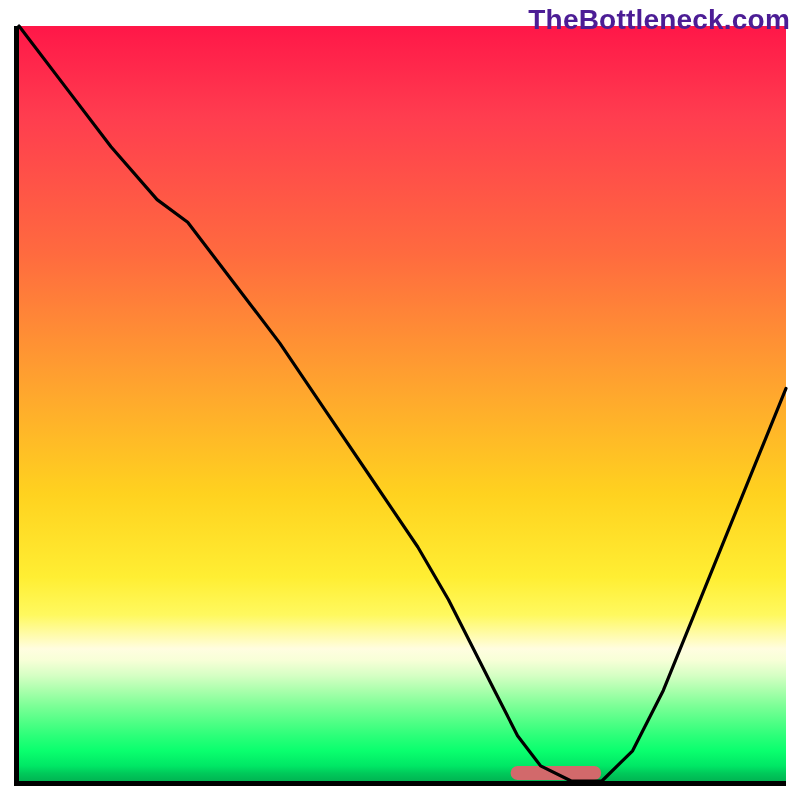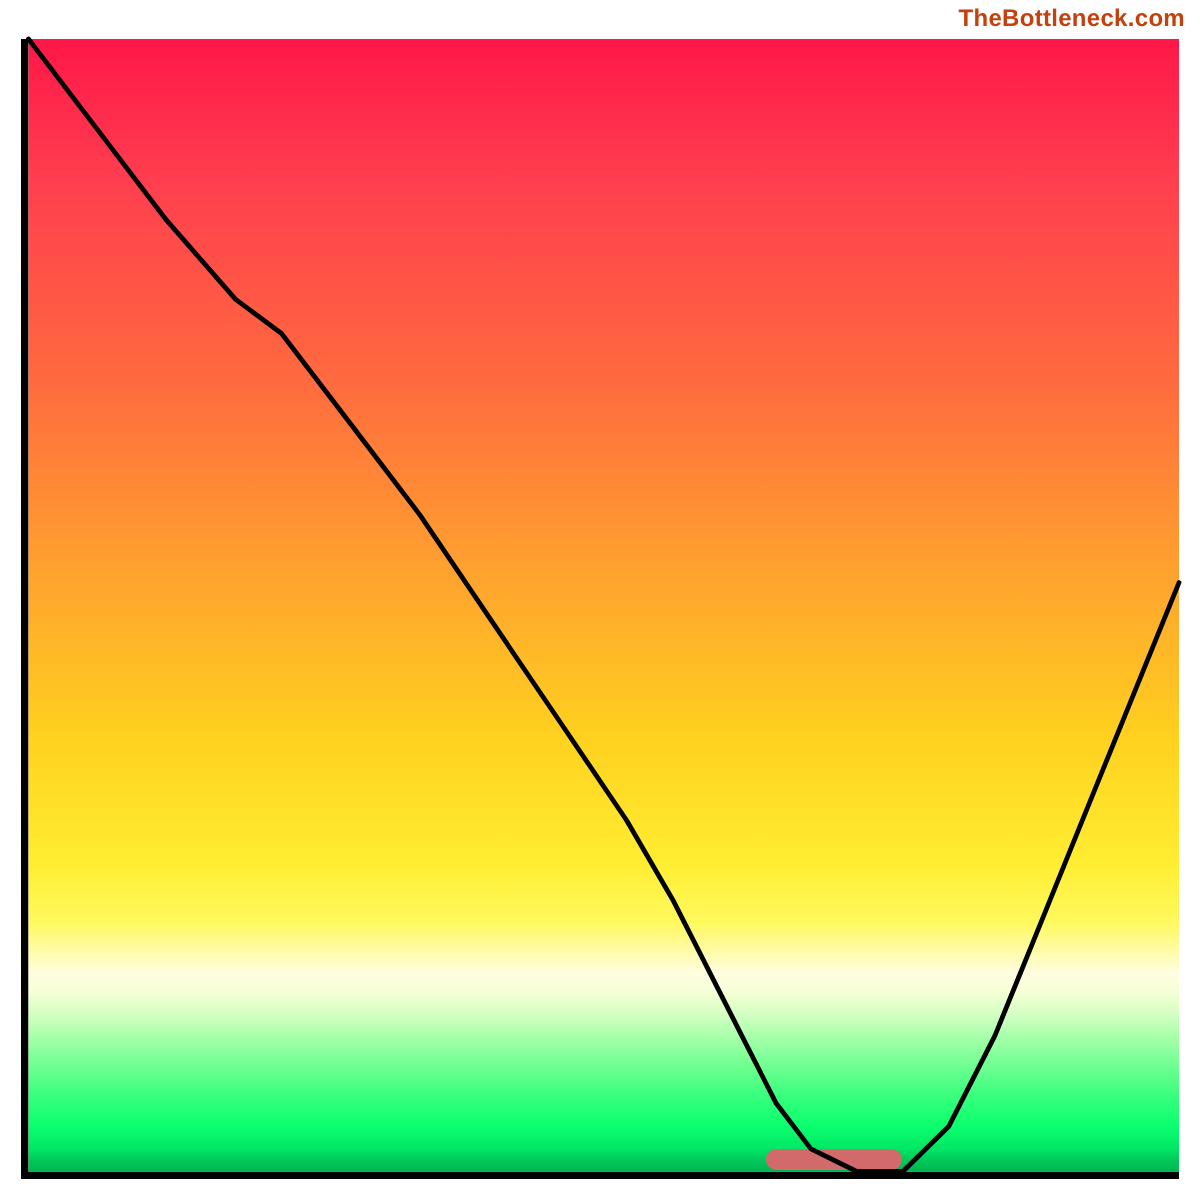--- a/index.html
+++ b/index.html
@@ -13,23 +13,23 @@
   }
   .container {
     position: relative;
     width: 800px;
     height: 800px;
   }
   .watermark {
     position: absolute;
     top: 4px;
     right: 10px;
-    font-size: 16px;
+    font-size: 28px;
     font-weight: 600;
-    color: #c2410c;
+    color: #4c1d95;
     letter-spacing: 0.2px;
     z-index: 5;
   }
   .plot-frame {
     position: absolute;
     left: 14px;
     top: 26px;
     width: 772px;
     height: 760px;
     border-left: 5px solid #000;

